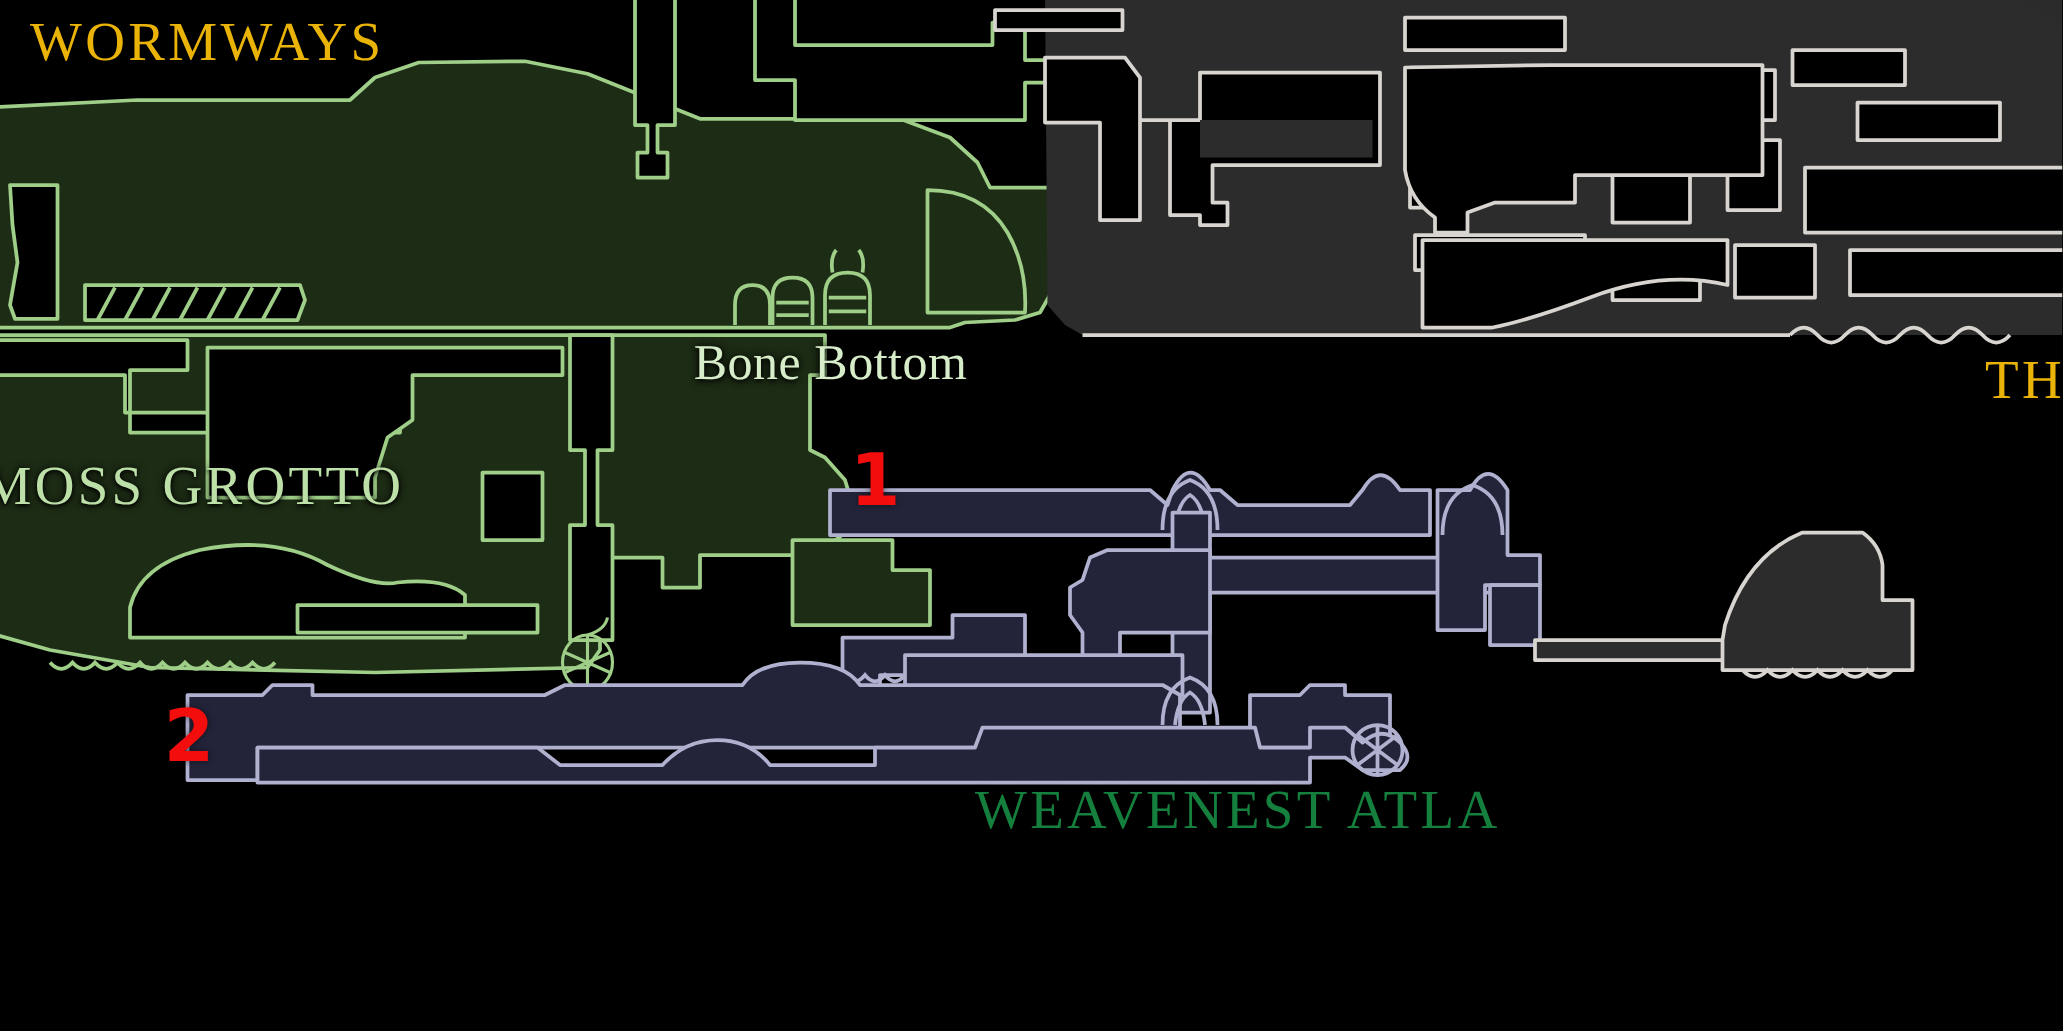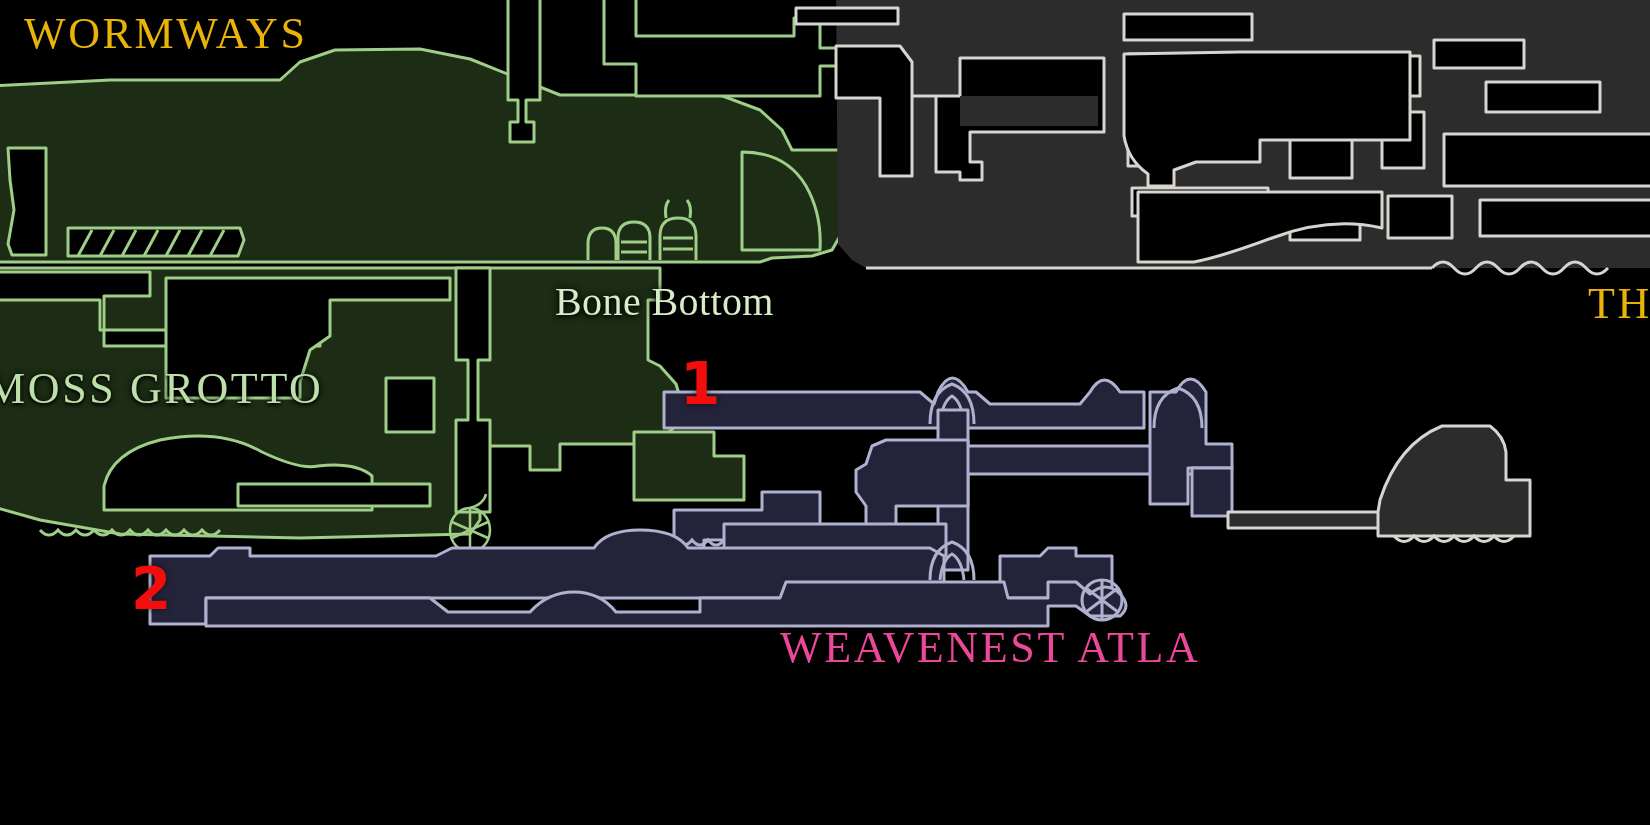--- a/index.html
+++ b/index.html
@@ -25,21 +25,21 @@
   }
   .label-gray{
     color:#eab308;
     text-shadow:0 0 6px rgba(0,0,0,.95), 0 2px 3px rgba(0,0,0,.9);
   }
   .label-green{
     color:#bde0a8;
     text-shadow:0 0 7px rgba(0,0,0,.95), 0 2px 3px rgba(0,0,0,.9);
   }
   .label-blue{
-    color:#ec4899;
+    color:#15803d;
     text-shadow:0 0 7px rgba(0,0,0,.95), 0 2px 3px rgba(0,0,0,.9);
   }
   .label-room{
     font-size:40px;
     color:#d7ecc9;
     letter-spacing:.01em;
     text-shadow:0 0 8px rgba(0,0,0,.95), 0 2px 4px rgba(0,0,0,.9);
   }
   .marker{
     position:absolute;
@@ -255,21 +255,21 @@
     </g>
 
   </svg>
 
   <div class="vig"></div>
 
   <div class="label label-area label-gray" style="left:24px;top:8px;">WORMWAYS</div>
 
   <div class="label label-area label-green" style="left:-14px;top:363px;">MOSS GROTTO</div>
 
-  <div class="label label-room" style="left:555px;top:278px;text-align:center;">Bone Bottom</div>
+  <div class="label label-room" style="left:555px;top:266px;text-align:center;">Bone Bottom</div>
 
   <div class="label label-area label-blue" style="left:780px;top:622px;">WEAVENEST ATLA</div>
 
   <div class="label label-area label-gray" style="left:1588px;top:278px;">TH</div>
 
   <div class="marker" style="left:680px;top:355px;">1</div>
 
   <div class="marker" style="left:131px;top:560px;">2</div>
 
 </div>

